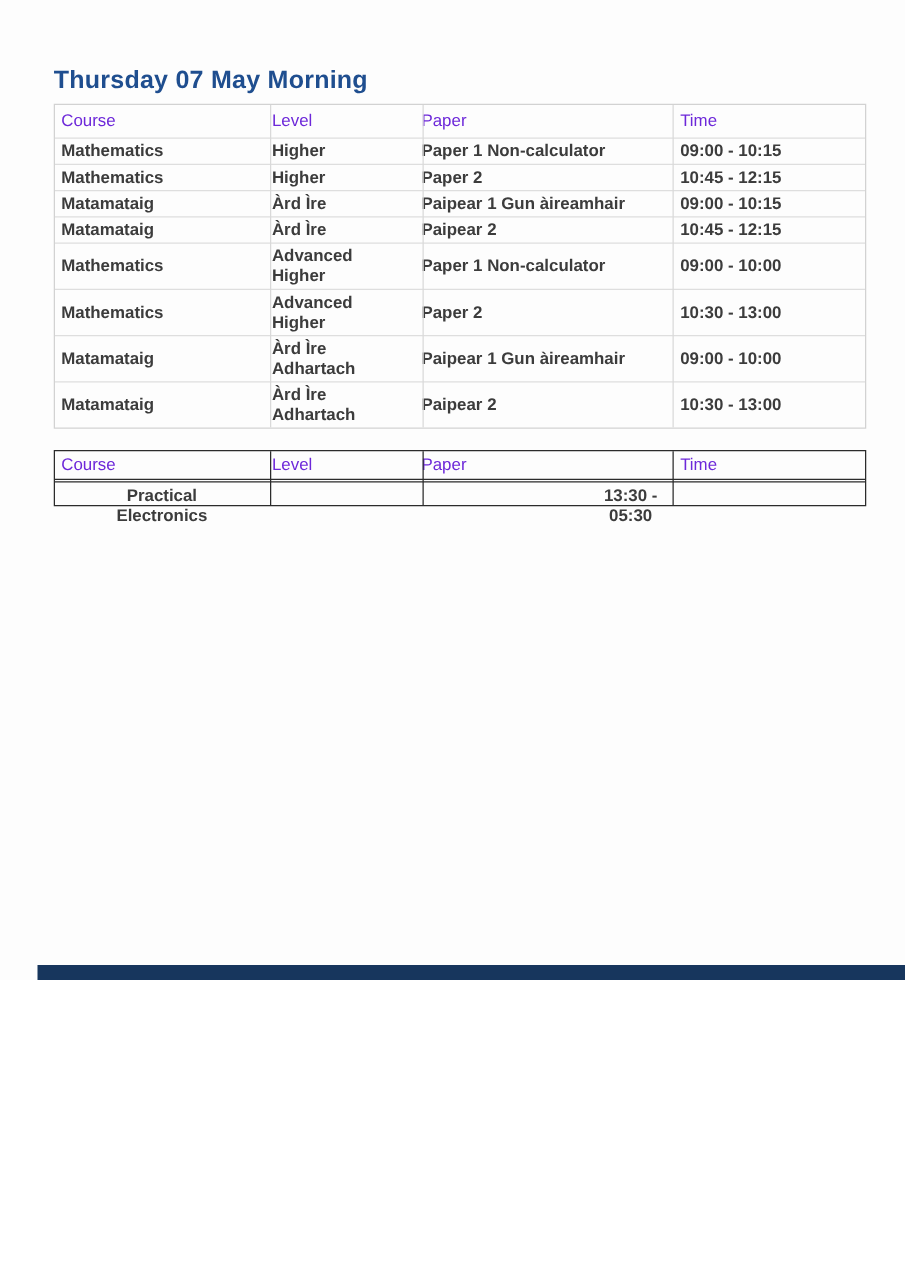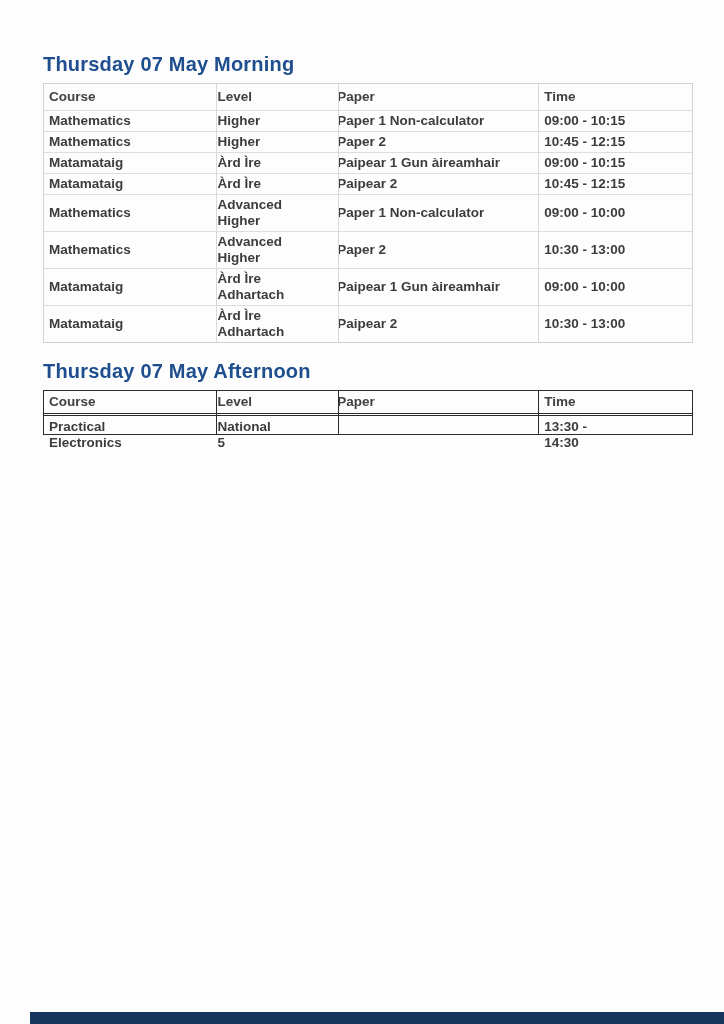--- a/index.html
+++ b/index.html
@@ -1,18 +1,18 @@
 <!DOCTYPE html>
 <html><head>
 <meta charset="utf-8">
 <style>
   html, body { margin: 0; padding: 0; background: #ffffff; }
   .page {
     position: relative;
-    width: 724px; height: 1024px;
+    width: 724px; height: 784px;
     background: #fdfdfd;
     overflow: hidden;
     font-family: "Liberation Sans", sans-serif;
     color: #3c3c3c;
   }
   .content { position: absolute; left: 43px; top: 53px; width: 650px; }
 
   .sec-heading {
     margin: 0 0 7px 0;
     font-size: 20px; font-weight: bold;
@@ -21,21 +21,21 @@
   }
   .section-afternoon { margin-top: 17px; }
 
   
   .row { display: flex; align-items: center; }
   .cell { box-sizing: border-box; padding: 2px 6px 2px 5px; font-size: 13.5px; line-height: 16px; white-space: pre-line; font-weight: bold; }
   .col-course { width: 172px; }
   .col-level  { width: 122px; }
   .col-paper  { width: 200px; }
   .col-time   { width: 156px; margin-left: 11px; }
-  .hdr { font-weight: bold; color: #404040; }
+  .hdr { font-weight: normal; color: #6d28d9; }
 
   
   .m-table {
     position: relative;
     width: 650px;
     box-sizing: border-box;
     border: 1px solid #d2d2d2;
     background: #fdfdfd;
   }
   .m-table .vsep {
@@ -62,21 +62,21 @@
     position: absolute; top: 0; bottom: 0; width: 1px;
     background: #2b2b2b;
   }
   .a-row.header {
     height: 25px;
     box-sizing: border-box;
     border-bottom: 3px double #2b2b2b;
     align-items: center;
   }
   .a-row.data { align-items: flex-start; }
-  .a-row.data .cell { padding-top: 3px; }
+  .a-row.data .cell { padding-top: 3px; text-align: center; }
 
   
   .footer-bar {
     position: absolute;
     left: 30px; right: 0; bottom: 0;
     height: 12px;
     background: #17365d;
   }
 </style>
 </head>
@@ -154,42 +154,39 @@
           <div class="cell col-course">Matamataig</div>
           <div class="cell col-level">Àrd Ìre
 Adhartach</div>
           <div class="cell col-paper">Paipear 2</div>
           <div class="cell col-time">10:30 - 13:00</div>
         </div>
       </div>
     </section>
 
     <section class="section-afternoon">
-      <h2 class="sec-heading">Thursday 07 May Afternoon</h2>
 
       <div class="a-table">
         <div class="vsep vs1"></div>
         <div class="vsep vs2"></div>
         <div class="vsep vs3"></div>
 
         <div class="row a-row header">
           <div class="cell hdr col-course">Course</div>
           <div class="cell hdr col-level">Level</div>
           <div class="cell hdr col-paper">Paper</div>
           <div class="cell hdr col-time">Time</div>
         </div>
 
         <div class="row a-row data">
           <div class="cell col-course">Practical
 Electronics</div>
-          <div class="cell col-level">National
-5</div>
           <div class="cell col-paper"></div>
           <div class="cell col-time">13:30 -
-14:30</div>
+05:30</div>
         </div>
       </div>
     </section>
 
   </div>
 
   <div class="footer-bar"></div>
 </div>
 
 </body></html>

